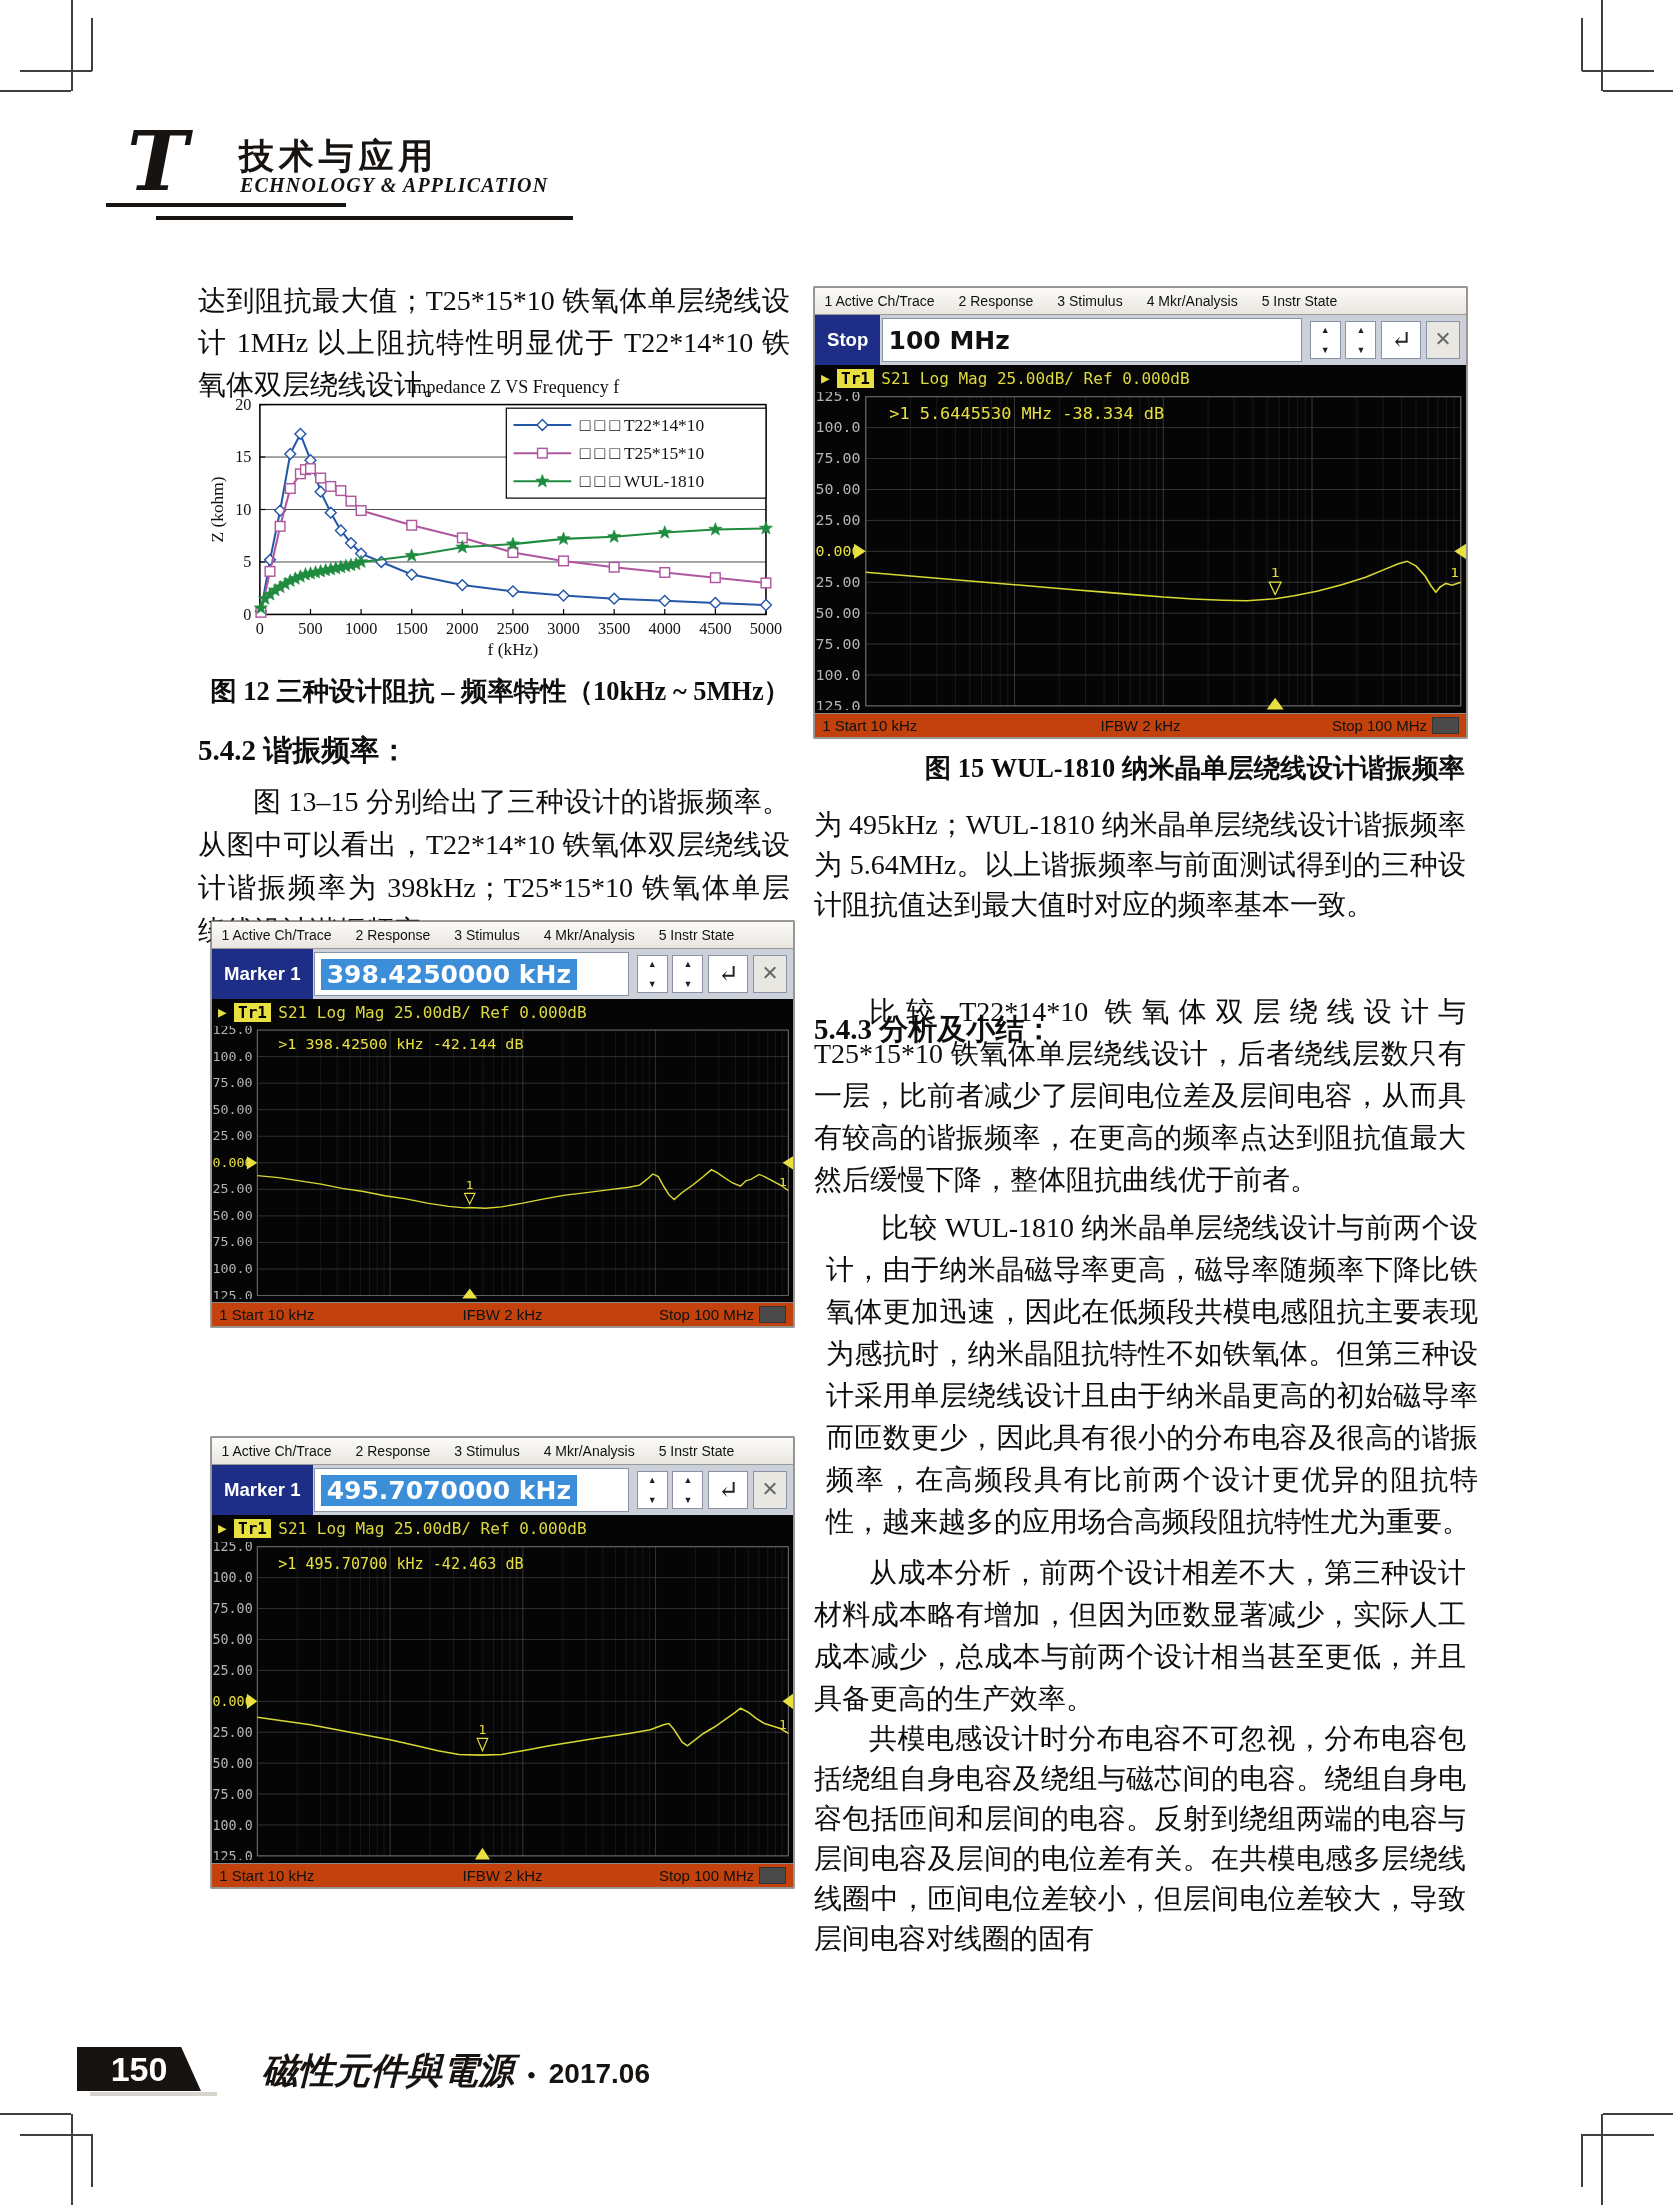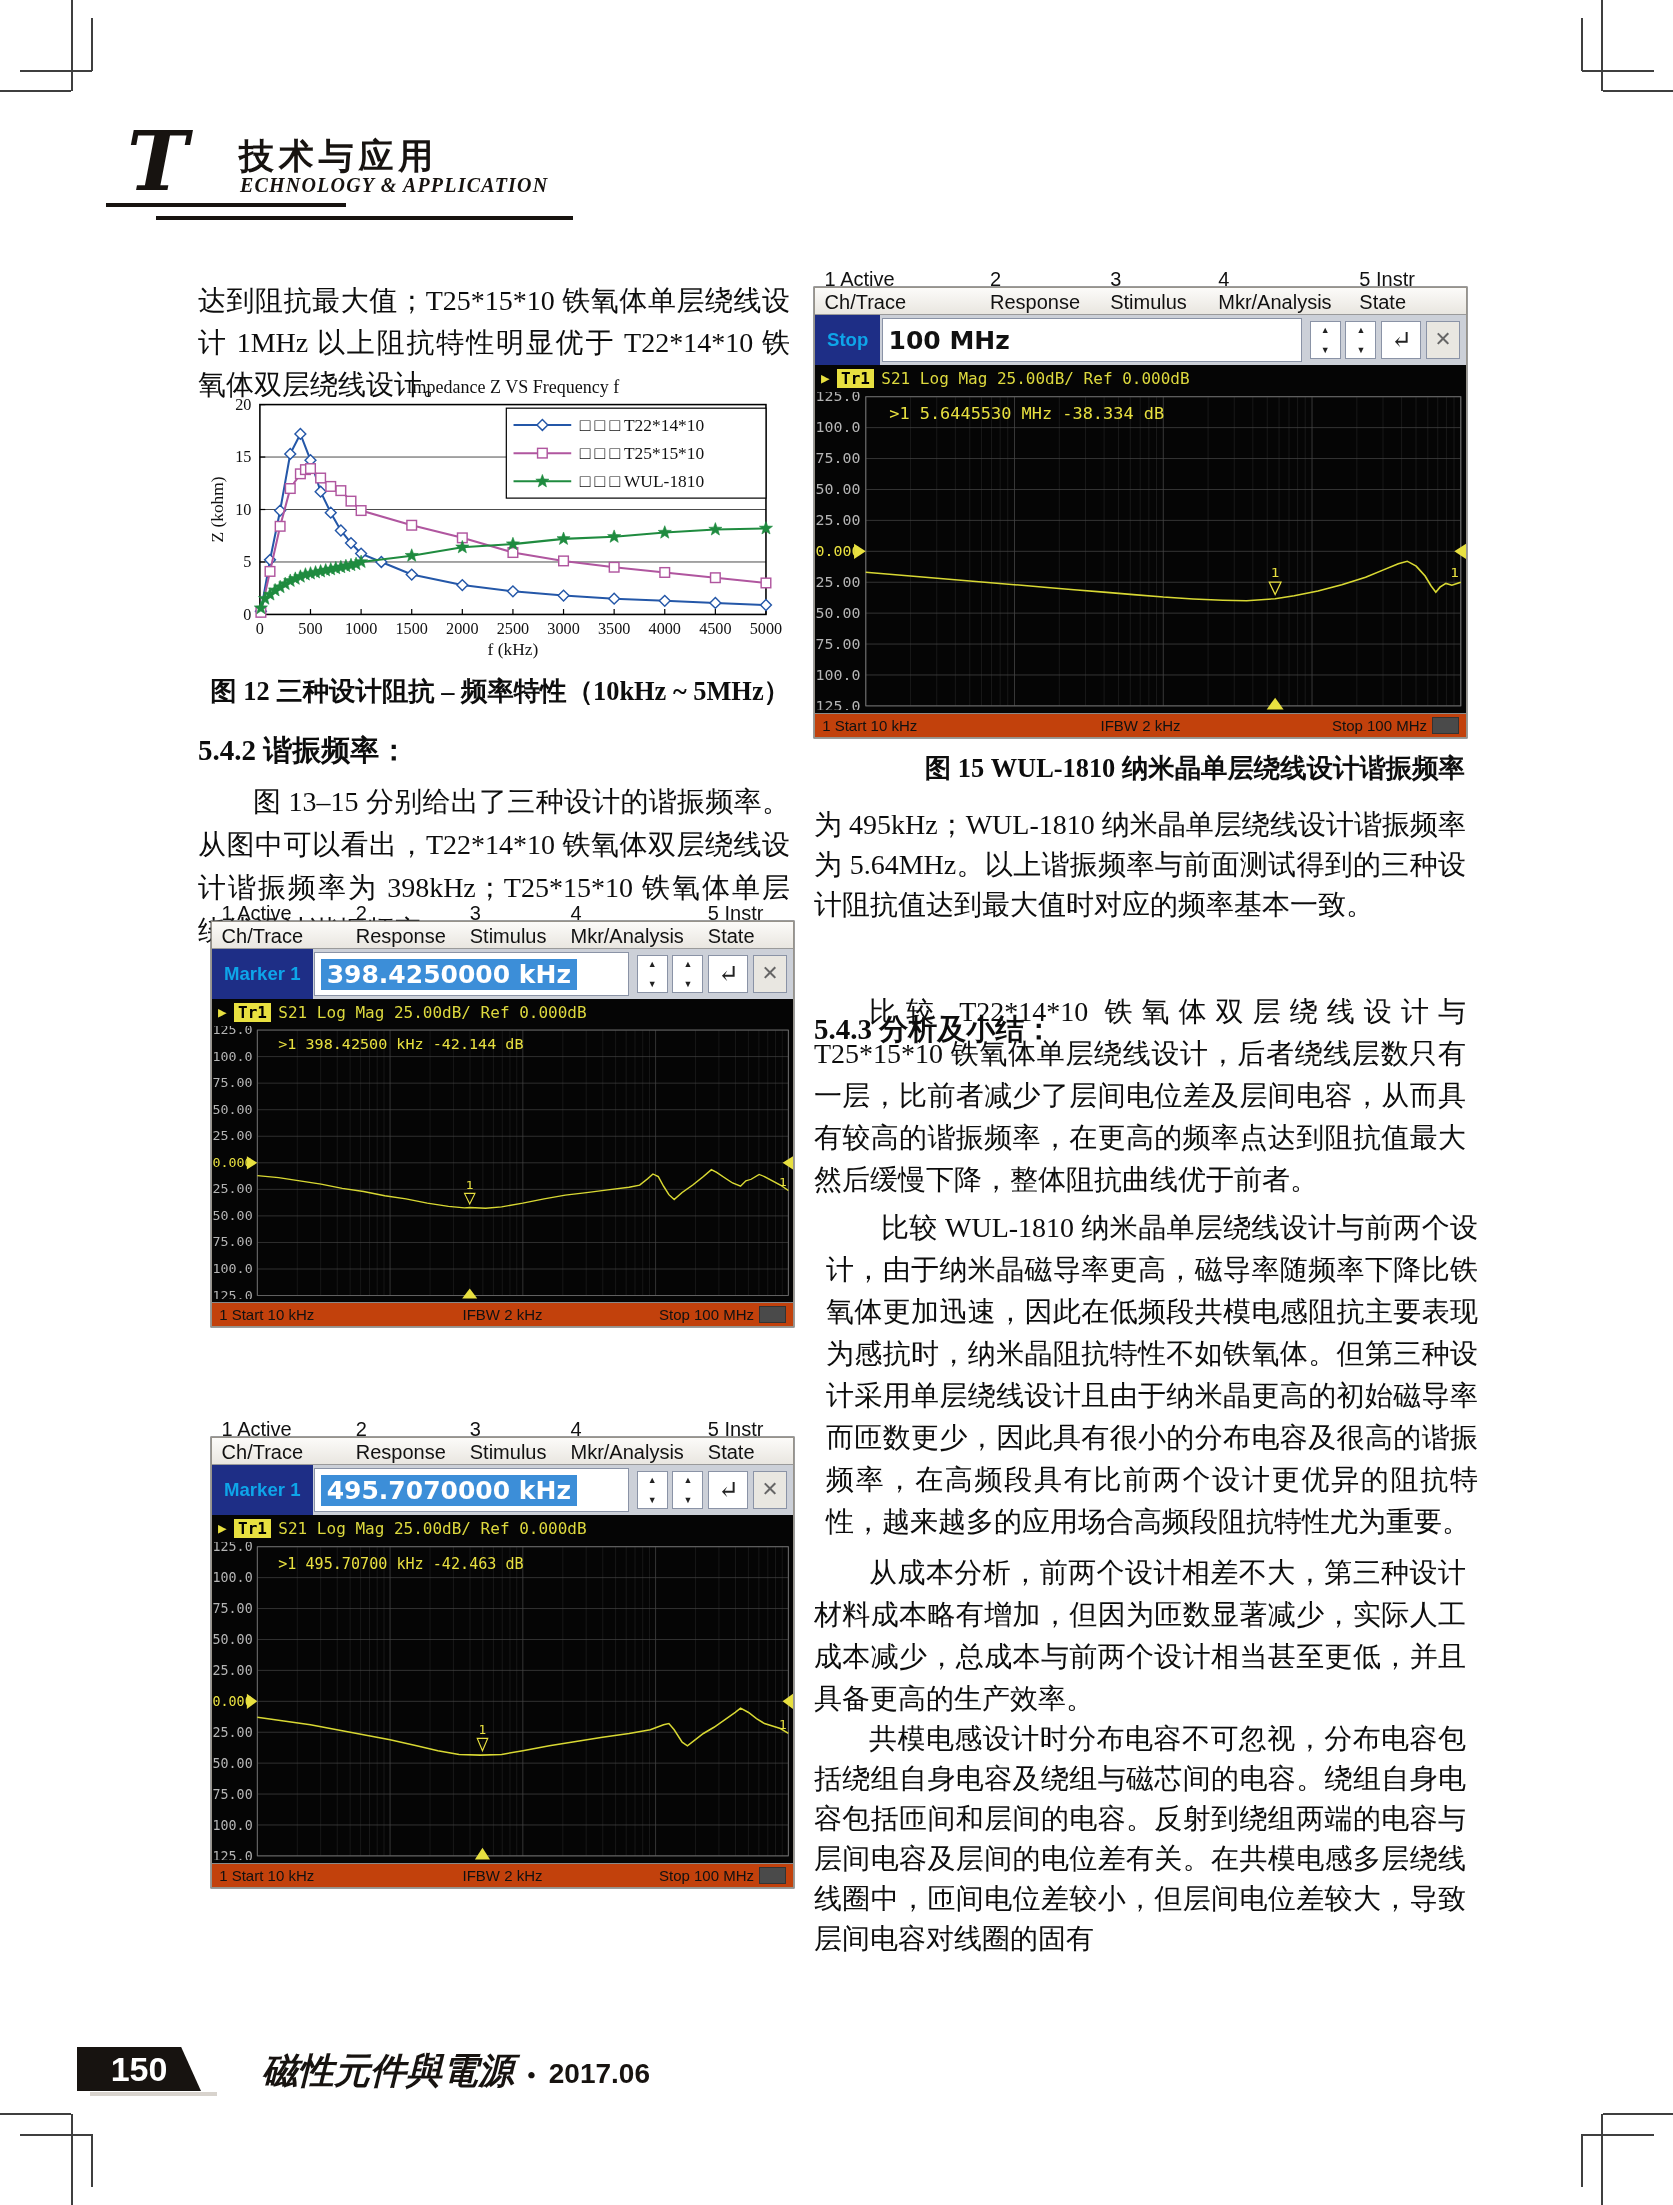--- a/index.html
+++ b/index.html
@@ -19,24 +19,24 @@
   .indent{text-indent:55px;}
   .caption{position:absolute;font-size:26.4px;font-weight:bold;text-align:right;color:#0d0d0d;}
   .sechead{position:absolute;font-size:29px;font-weight:bold;color:#0d0d0d;}
   
   .fig12{position:absolute;left:207px;top:377px;width:577px;height:289px;}
   .fig12 svg{width:100%;height:100%;}
   
   .analyzer{position:absolute;display:flex;flex-direction:column;background:#050505;
             border:1.8px solid #97938b;box-shadow:0 0 0 0.6px #5a5a5a;}
   .an-menu{height:26.4px;flex:none;background:linear-gradient(#fcfbf9,#e9e6e0);display:flex;gap:24px;
-           align-items:flex-end;padding:0 9.6px;font-family:"Liberation Sans","DejaVu Sans",sans-serif;
-           font-size:20px;color:#111;border-bottom:1.2px solid #9a9a9a;}
+           align-items:center;padding:0 9.6px;font-family:"Liberation Sans","DejaVu Sans",sans-serif;
+           font-size:14px;color:#111;border-bottom:1.2px solid #9a9a9a;}
   .an-entry{height:50px;flex:none;background:#ccd0d8;display:flex;align-items:stretch;}
-  .an-entry-label{background:#1e2e86;color:#0ea5e9;font-family:"Liberation Sans",sans-serif;
+  .an-entry-label{background:#1e2e86;color:#ffffff;font-family:"Liberation Sans",sans-serif;
                   font-weight:bold;font-size:18.6px;display:flex;align-items:center;padding:16px 12px;}
   .an-entry-field{flex:1;background:#fff;border:1.2px solid #8a93a6;margin:3px 1.2px;display:flex;
                   align-items:center;padding:0 6px;font-family:"DejaVu Sans",sans-serif;
                   font-weight:bold;font-size:25px;color:#111;}
   .an-entry-value.sel{background:#3c8ed8;color:#fff;padding:1.2px 6px;}
   .an-controls{display:flex;align-items:center;gap:4.8px;padding:0 6px;}
   .spin{width:31px;height:38px;background:#fff;border:1.2px solid #8a93a6;display:flex;flex-direction:column;
         align-items:center;justify-content:space-between;font-size:9px;color:#222;padding:3px 0;box-sizing:border-box;}
   .an-enter{width:40px;height:38px;background:#fff;border:1.2px solid #8a93a6;font-size:25px;color:#222;
             text-align:center;line-height:35px;box-sizing:border-box;}

